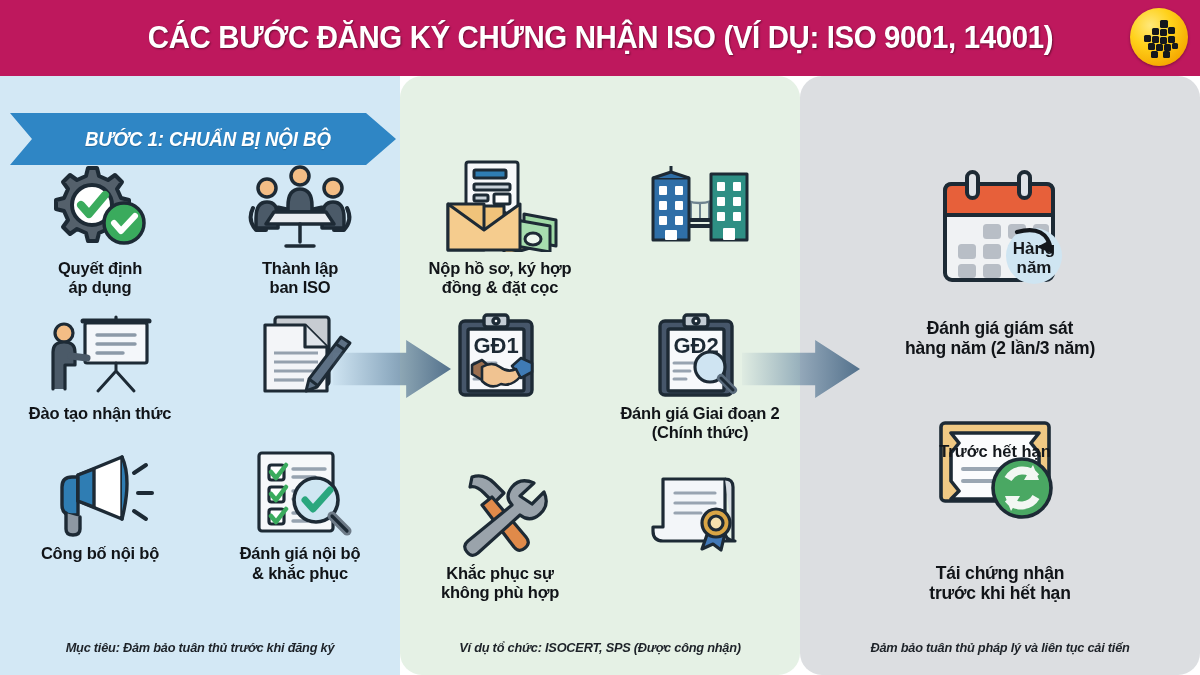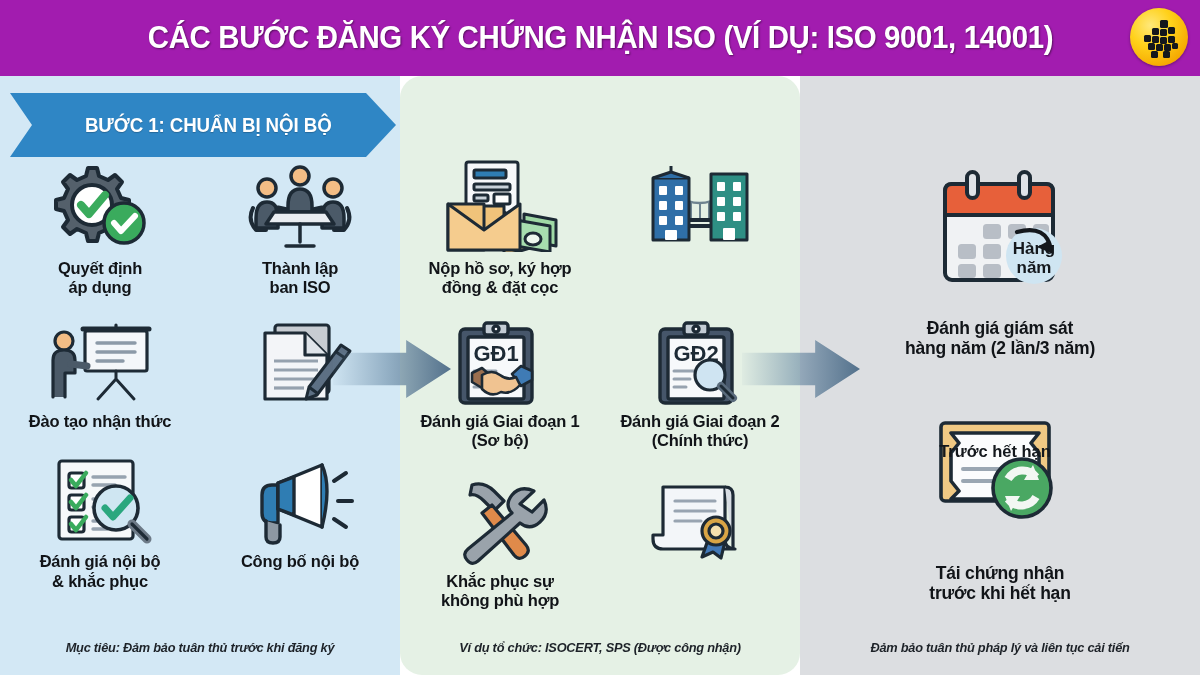--- a/index.html
+++ b/index.html
@@ -6,21 +6,21 @@
   html, body {
     width: 1200px; height: 675px;
     font-family: "Liberation Sans", sans-serif;
     overflow: hidden; background: #ffffff;
   }
   #page { position: relative; width: 1200px; height: 675px; }
 
   
   #header {
     position: absolute; left: 0; top: 0; width: 1200px; height: 76px;
-    background: #a21caf;
+    background: #be185d;
     display: flex; align-items: center; justify-content: center;
   }
   #header-title {
     color: #ffffff;
     font-size: 31px;
     font-weight: bold;
     letter-spacing: -0.4px;
     text-shadow: 1px 1px 2px rgba(0,0,0,.45);
     white-space: nowrap;
     transform: scaleX(0.95);
@@ -33,28 +33,29 @@
     overflow: hidden;
   }
   #logo svg { position: absolute; left: 0; top: 0; }
 
   
   .col {
     position: absolute; top: 76px; height: 599px;
   }
   #col1 { left: 0px;   width: 400px; background: #d3e8f5; }
   #col2 { left: 400px; width: 400px; background: #e5f1e5; border-radius: 22px; }
-  #col3 { left: 800px; width: 400px; background: #dcdee1; }
+  #col3 { left: 800px; width: 400px; background: #dcdee1; border-radius: 22px; }
 
   
   .banner {
-    position: absolute; top: 17px; height: 64px;
+    position: absolute; top: 37px; height: 52px;
     display: flex; align-items: center; justify-content: center;
     clip-path: polygon(0 0, calc(100% - 30px) 0, 100% 50%, calc(100% - 30px) 100%, 0 100%, 22px 50%);
     filter: drop-shadow(0 2px 2px rgba(0,0,0,.18));
+    font-style: italic;
   }
   #banner1 { left: 10px;  width: 386px; background: #2f86c5; }
   #banner2 { left: 412px; width: 382px; background: #44b07a; }
   .banner-label {
     color: #ffffff; font-size: 19.5px; font-weight: bold;
     letter-spacing: -0.1px; white-space: nowrap;
     text-shadow: 0 1px 1px rgba(0,0,0,.22);
     transform: scaleX(0.96); padding-left: 10px;
   }
 
@@ -76,21 +77,21 @@
     margin-top: 7px; text-align: center;
     font-size: 16.5px; font-weight: bold; color: #111418;
     line-height: 1.16; letter-spacing: -0.2px;
   }
   .item-label .l2 { display: block; }
 
   
   .r-a .icon-box { height: 92px; }
   .r-b .icon-box { height: 84px; }
   .r-c .icon-box { height: 86px; }
-  .r-a { margin-bottom: 24px; }
+  .r-a { margin-bottom: 16px; }
   .r-b { margin-bottom: 28px; }
 
   
   #col3 .grid { top: 94px; }
   #col3 .big-item { display: flex; flex-direction: column; align-items: center; }
   #col3 .big-item .icon-box { height: 124px; }
   #col3 .big-item .item-label { font-size: 17.5px; margin-top: 24px; }
   #col3 .spacer { height: 56px; }
 
   
@@ -236,73 +237,73 @@
               </g>
             </svg>
           </div>
         </div>
       </div>
 
       <div class="row r-c">
 
         <div class="item">
           <div class="icon-box">
-            <svg width="106" height="86" viewBox="0 0 106 86">
-              <g stroke="#1d2a35" stroke-width="3.2" stroke-linejoin="round">
-                <rect x="12" y="2" width="74" height="78" rx="3" fill="#f6f8fa"></rect>
-                <rect x="22" y="14" width="15" height="15" rx="2.5" fill="#ffffff"></rect>
-                <rect x="22" y="36" width="15" height="15" rx="2.5" fill="#ffffff"></rect>
-                <rect x="22" y="58" width="15" height="15" rx="2.5" fill="#ffffff"></rect>
-              </g>
-              <g fill="none" stroke="#3aab5d" stroke-width="4.5" stroke-linecap="round" stroke-linejoin="round">
-                <path d="M24 21 l5 6 l10 -13"></path>
-                <path d="M24 43 l5 6 l10 -13"></path>
-                <path d="M24 65 l5 6 l10 -13"></path>
-              </g>
-              <g stroke="#97a3b0" stroke-width="3.4" stroke-linecap="round">
-                <path d="M46 18 l32 0"></path>
-                  <path d="M46 26 l22 0"></path>
-                <path d="M46 40 l32 0"></path>
-                  <path d="M46 48 l22 0"></path>
-                <path d="M46 62 l20 0"></path>
-                  <path d="M46 70 l14 0"></path>
-              </g>
-              <g stroke="#1d2a35" stroke-width="3.6" stroke-linejoin="round" stroke-linecap="round">
-                <circle cx="69" cy="49" r="22" fill="#cfe6f2"></circle>
-                <path d="M85 65 l15 15" stroke="#6d7a87" stroke-width="9"></path>
-                <path d="M85 65 l15 15" stroke="#1d2a35" stroke-width="3.2" fill="none"></path>
-              </g>
-              <path d="M58 49 l8 9 l17 -19" fill="none" stroke="#2aa77e" stroke-width="7" stroke-linecap="round" stroke-linejoin="round"></path>
-            </svg>
-          </div>
-          <div class="item-label">
-            <span>Đánh giá nội bộ</span>
-            <span class="l2">&amp; khắc phục</span>
-          </div>
-        </div>
-
-        <div class="item">
-          <div class="icon-box">
             <svg width="116" height="86" viewBox="0 0 116 86">
               <g stroke="#1d2a35" stroke-width="3.4" stroke-linejoin="round" stroke-linecap="round">
                 <path d="M20 36 l0 18 q0 10 10 10 l6 0 l0-38 l-6 0 q-10 0-10 10 z" fill="#2f7db3"></path>
                 <path d="M36 24 l44-18 l0 62 l-44-18 z" fill="#ffffff"></path>
                 <path d="M36 24 l16-6 l0 38 l-16-6 z" fill="#2f7db3"></path>
                 <path d="M80 6 q10 22 0 62" fill="#2f7db3"></path>
                 <path d="M24 62 l0 16 q0 6 7 6 q7 0 7-6 l0-12" fill="#8d98a3"></path>
                 <g fill="none" stroke-width="4">
                   <path d="M92 22 l12-8"></path>
                     <path d="M96 42 l14 0"></path>
                     <path d="M92 60 l12 8"></path>
                 </g>
               </g>
             </svg>
           </div>
           <div class="item-label">
             <span>Công bố nội bộ</span>
+          </div>
+        </div>
+
+        <div class="item">
+          <div class="icon-box">
+            <svg width="106" height="86" viewBox="0 0 106 86">
+              <g stroke="#1d2a35" stroke-width="3.2" stroke-linejoin="round">
+                <rect x="12" y="2" width="74" height="78" rx="3" fill="#f6f8fa"></rect>
+                <rect x="22" y="14" width="15" height="15" rx="2.5" fill="#ffffff"></rect>
+                <rect x="22" y="36" width="15" height="15" rx="2.5" fill="#ffffff"></rect>
+                <rect x="22" y="58" width="15" height="15" rx="2.5" fill="#ffffff"></rect>
+              </g>
+              <g fill="none" stroke="#3aab5d" stroke-width="4.5" stroke-linecap="round" stroke-linejoin="round">
+                <path d="M24 21 l5 6 l10 -13"></path>
+                <path d="M24 43 l5 6 l10 -13"></path>
+                <path d="M24 65 l5 6 l10 -13"></path>
+              </g>
+              <g stroke="#97a3b0" stroke-width="3.4" stroke-linecap="round">
+                <path d="M46 18 l32 0"></path>
+                  <path d="M46 26 l22 0"></path>
+                <path d="M46 40 l32 0"></path>
+                  <path d="M46 48 l22 0"></path>
+                <path d="M46 62 l20 0"></path>
+                  <path d="M46 70 l14 0"></path>
+              </g>
+              <g stroke="#1d2a35" stroke-width="3.6" stroke-linejoin="round" stroke-linecap="round">
+                <circle cx="69" cy="49" r="22" fill="#cfe6f2"></circle>
+                <path d="M85 65 l15 15" stroke="#6d7a87" stroke-width="9"></path>
+                <path d="M85 65 l15 15" stroke="#1d2a35" stroke-width="3.2" fill="none"></path>
+              </g>
+              <path d="M58 49 l8 9 l17 -19" fill="none" stroke="#2aa77e" stroke-width="7" stroke-linecap="round" stroke-linejoin="round"></path>
+            </svg>
+          </div>
+          <div class="item-label">
+            <span>Đánh giá nội bộ</span>
+            <span class="l2">&amp; khắc phục</span>
           </div>
         </div>
       </div>
 
     </div>
 
     <div class="footer">Mục tiêu: Đảm bảo tuân thủ trước khi đăng ký</div>
   </div>
 
   <div class="col" id="col2">
@@ -401,24 +402,20 @@
                 <path d="M22 50 l22 0"></path>
                   <path d="M22 58 l18 0"></path>
                   <path d="M22 66 l14 0"></path>
               </g>
               <g stroke="#1d2a35" stroke-width="2.6" stroke-linejoin="round">
                 <path d="M20 52 l10 -5 l9 8 l-9 12 l-10 -6 z" fill="#9b6f4f"></path>
                 <path d="M80 50 l-11 -5 l-9 8 l9 12 l11 -6 z" fill="#3f7bb5"></path>
                 <path d="M30 54 q10 -6 18 0 q8 6 16 2 l4 8 q-9 10 -19 7 q-10 6 -19 -3 z" fill="#f0c391"></path>
               </g>
             </svg>
-          </div>
-          <div class="item-label">
-            <span>Đánh giá Giai đoạn 1</span>
-            <span class="l2">(Sơ bộ)</span>
           </div>
         </div>
 
         <div class="item">
           <div class="icon-box">
             <svg width="96" height="84" viewBox="0 0 96 84">
               <g stroke="#1d2a35" stroke-width="3.4" stroke-linejoin="round">
                 <rect x="8" y="8" width="72" height="74" rx="5" fill="#46566a"></rect>
                 <rect x="16" y="16" width="56" height="62" rx="2" fill="#f7f9fb"></rect>
                 <rect x="32" y="2" width="24" height="12" rx="3" fill="#c3ccd4"></rect>

